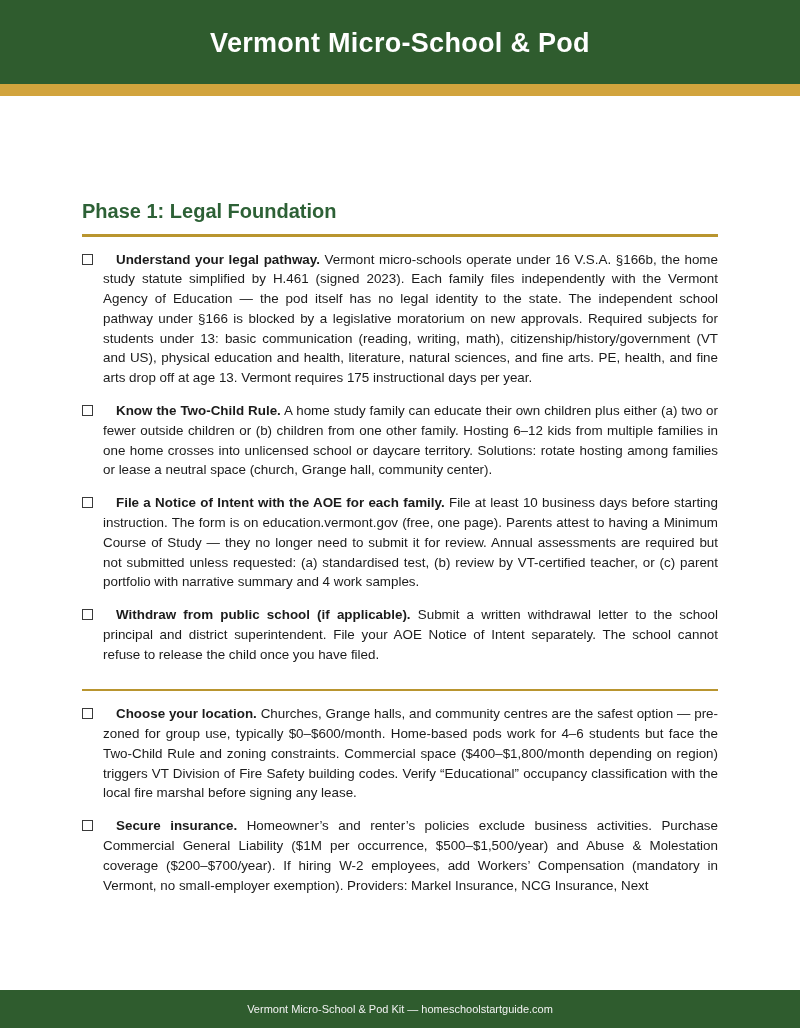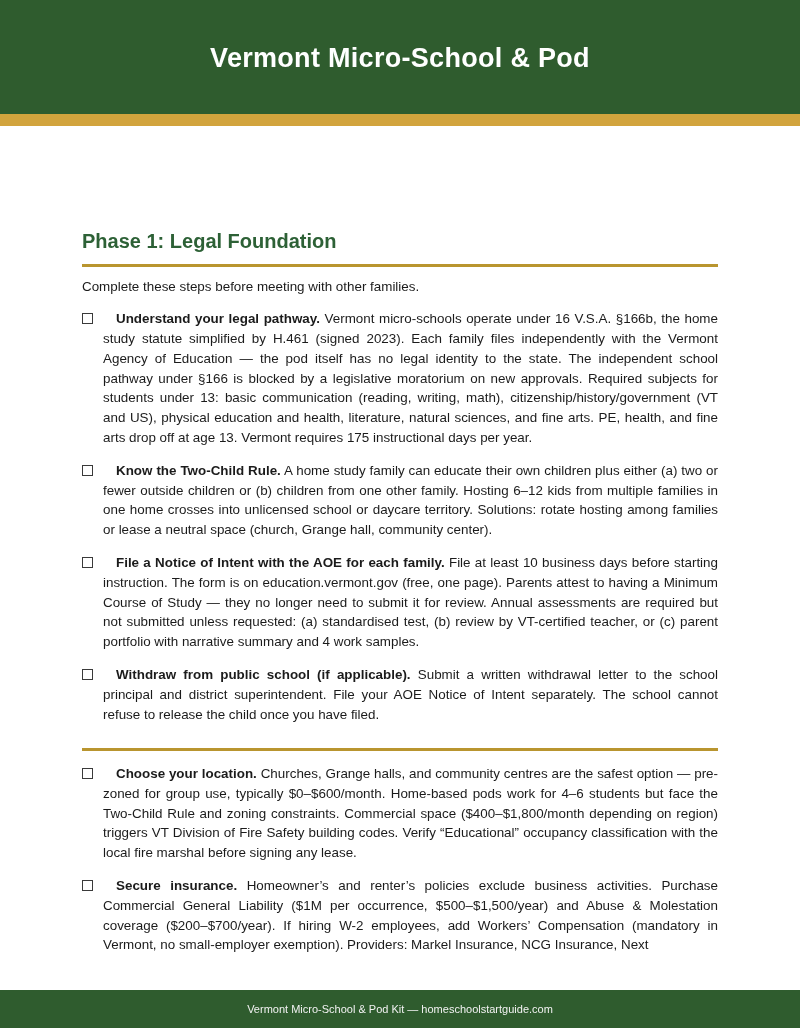--- a/index.html
+++ b/index.html
@@ -8,21 +8,21 @@
     width: 800px;
     height: 1036px;
     position: relative;
     background: #ffffff;
     overflow: hidden;
     font-family: "Liberation Sans", sans-serif;
     color: #1b1b1b;
   }
   .doc-header {
     background: #2f5c2e;
-    height: 114px;
+    height: 84px;
     display: flex;
     flex-direction: column;
     align-items: center;
     justify-content: center;
     padding-top: 2px;
   }
   .doc-title {
     color: #ffffff;
     font-size: 27px;
     font-weight: 700;
@@ -103,21 +103,20 @@
 <header class="doc-header">
   <div class="doc-title">Vermont Micro-School &amp; Pod</div>
 </header>
 <div class="gold-stripe"></div>
 
 <main class="content">
 
   <section>
     <h2 class="phase-heading">Phase 1: Legal Foundation</h2>
     <hr class="phase-rule">
-    <p class="intro">Complete these steps before meeting with other families.</p>
 
     <div class="check-item">
       <span class="checkbox"></span>
       <p><b>Understand your legal pathway.</b> <span>Vermont micro-schools operate under 16 V.S.A. §166b, the home study statute simplified by H.461 (signed 2023).  Each family files independently with the Vermont Agency of Education — the pod itself has no legal identity to the state.  The independent school pathway under §166 is blocked by a legislative moratorium on new approvals.  Required subjects for students under 13:  basic communication (reading, writing, math), citizenship/history/government (VT and US), physical education and health, literature, natural sciences, and fine arts.  PE, health, and fine arts drop off at age 13.  Vermont requires 175 instructional days per year.</span></p>
     </div>
 
     <div class="check-item">
       <span class="checkbox"></span>
       <p><b>Know the Two-Child Rule.</b> <span>A home study family can educate their own children plus either (a) two or fewer outside children or (b) children from one other family.  Hosting 6–12 kids from multiple families in one home crosses into unlicensed school or daycare territory.  Solutions: rotate hosting among families or lease a neutral space (church, Grange hall, community center).</span></p>
     </div>

